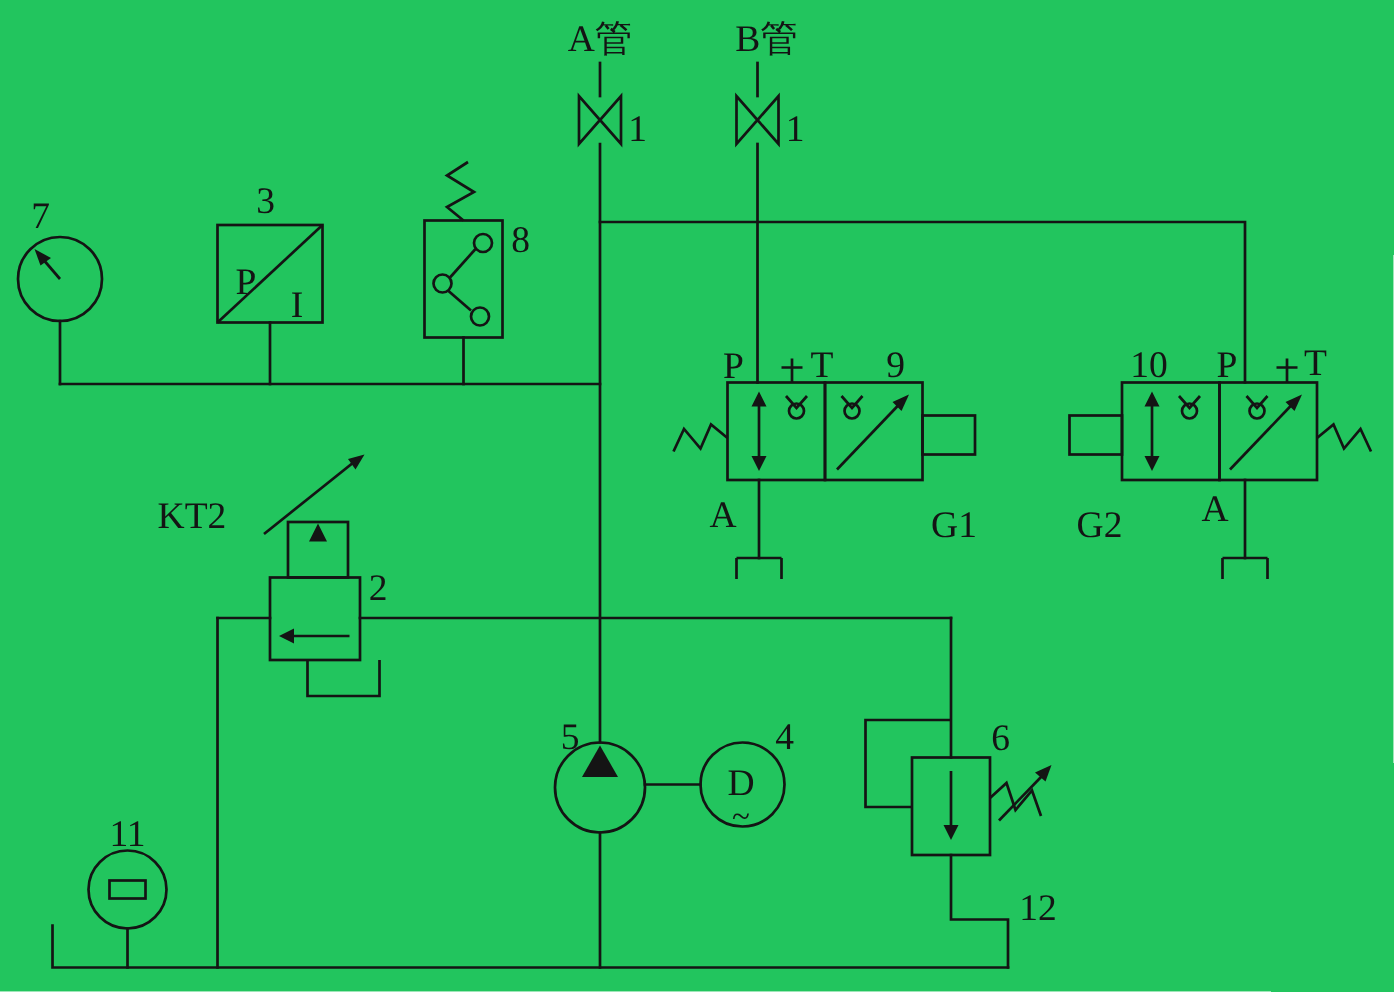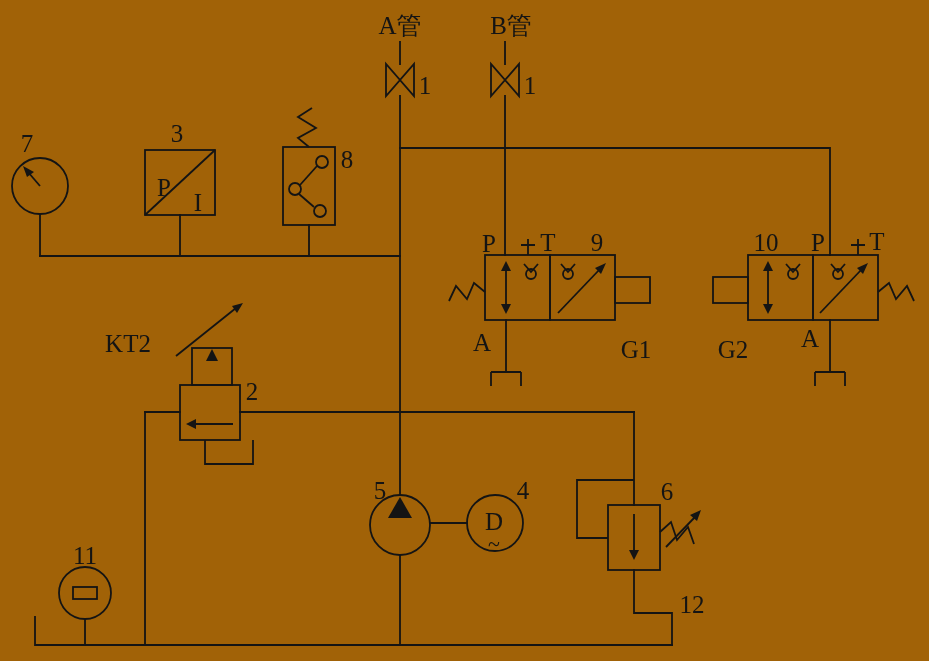--- a/index.html
+++ b/index.html
@@ -1,16 +1,16 @@
 <!DOCTYPE html>
 <html><head>
 <meta charset="utf-8">
 <style>
   html,body{margin:0;padding:0;background:#ffffff;}
-  .stage{position:relative;width:929px;height:661px;background:#a16207;overflow:hidden;}
+  .stage{position:relative;width:929px;height:661px;background:#22c55e;overflow:hidden;}
   svg{display:block;}
   text{font-family:"Liberation Serif","DejaVu Serif",serif;fill:#141414;}
   .lbl{font-size:25px;}
   .sm{font-size:22px;}
 </style>
 </head>
 <body>
 
 <div class="stage">
 <svg width="929" height="661" viewBox="0 0 929 661">

